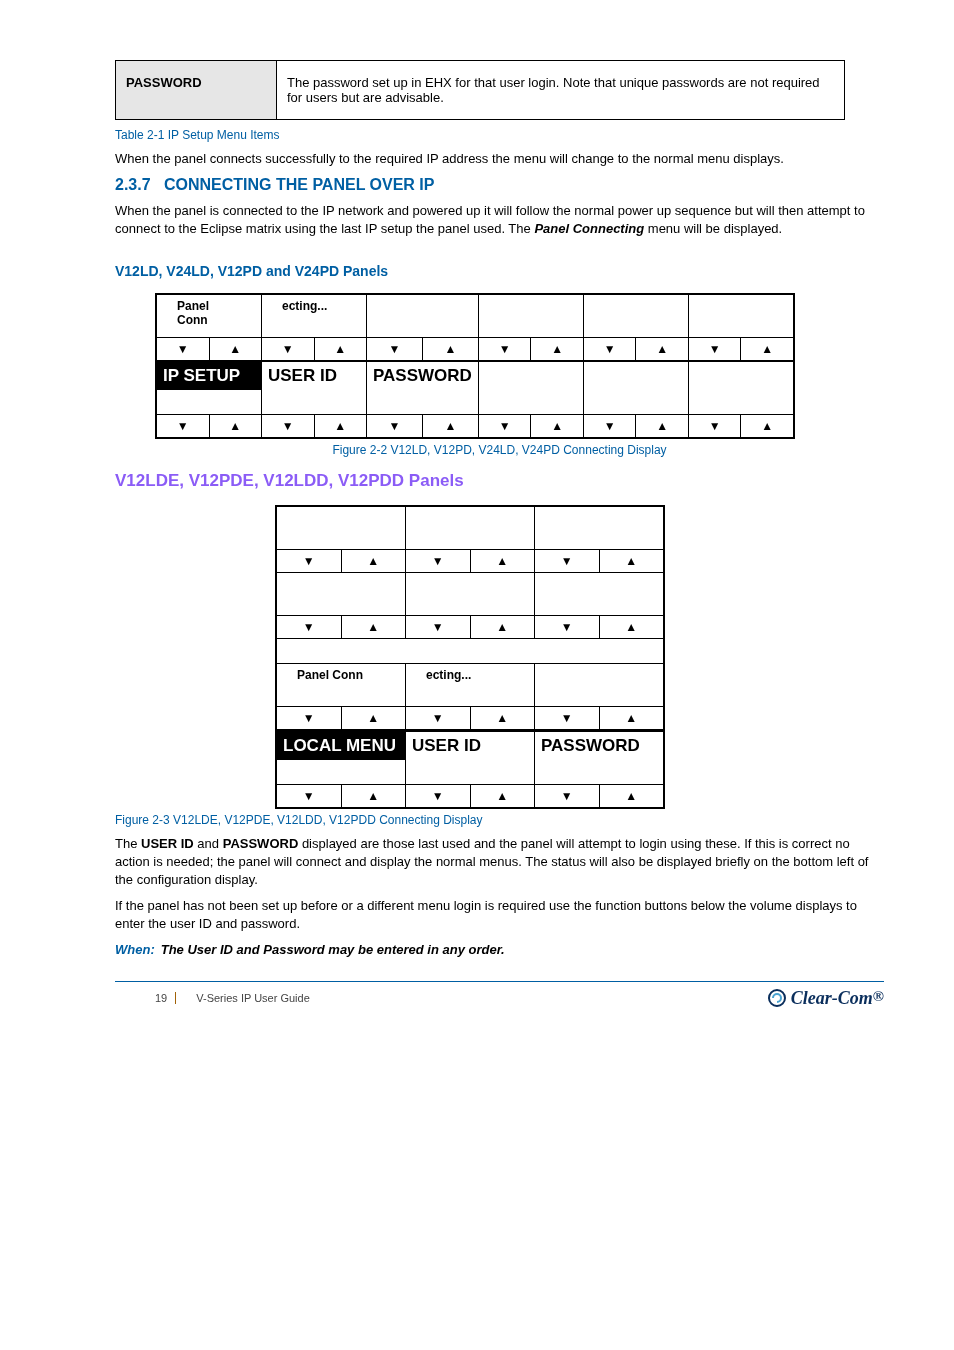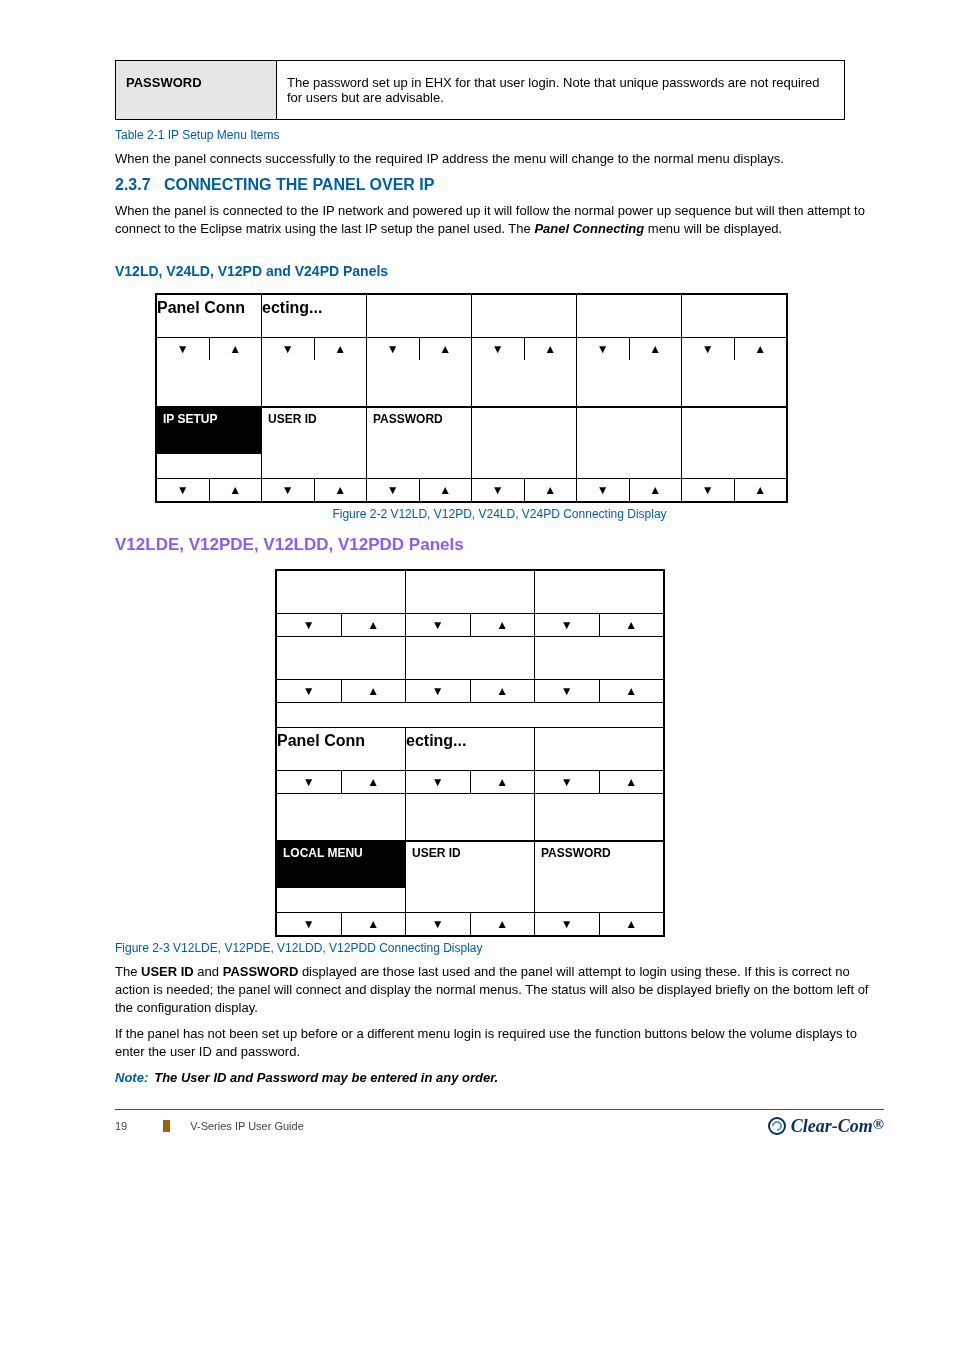--- a/index.html
+++ b/index.html
@@ -85,47 +85,46 @@
     border-collapse: collapse;
   }
   table.panel td.col {
     border: 1px solid #000;
     padding: 0;
     vertical-align: top;
     width: 104px;
   }
   td.col .screen {
     height: 42px;
-    padding: 4px 0;
-    font-size: 16px;
+    padding: 4px 20px;
+    font-size: 12px;
     font-weight: bold;
     box-sizing: border-box;
   }
   td.col .arrowrow {
     border-top: 1px solid #000;
     display: flex;
     height: 22px;
   }
   td.col .arrowrow div {
     flex: 1;
     text-align: center;
     line-height: 22px;
     font-size: 12px;
   }
   td.col .arrowrow div:first-child {
     border-right: 1px solid #000;
   }
   td.col .subhead {
     border-top: 2px solid #000;
-    height: 48px;
-    font-size: 12px;
+    height: 30px;
+    font-size: 17px;
     font-weight: bold;
     padding: 4px 6px;
     box-sizing: border-box;
-    margin-top: 46px;
   }
   td.col .subhead.selected {
     background: #000;
     color: #fff;
   }
   td.col .subblank {
     height: 24px;
   }
   tr.spacer-row td {
     border: 1px solid #000;
@@ -143,23 +142,24 @@
     justify-content: space-between;
     align-items: center;
     font-size: 11px;
     color: #444;
   }
   .footer .left {
     display: flex;
     align-items: center;
   }
   .footer .pagenum {
-    padding-right: 36px;
-    border-right: 7px solid #a16207;
+    padding-right: 8px;
+    border-right: 1px solid #a16207;
     margin-right: 20px;
+    margin-left: 40px;
   }
   .clearcom {
     font-family: Georgia, serif;
     font-style: italic;
     font-weight: bold;
     font-size: 18px;
     color: #0a2e5c;
     display: inline-flex;
     align-items: flex-start;
   }
@@ -391,21 +391,21 @@
   </div>
   <div class="caption" style="">Figure 2-3 V12LDE, V12PDE, V12LDD, V12PDD Connecting Display</div>
 
   <p>
     <span>The </span><span class="bold">USER ID</span><span> and </span><span class="bold">PASSWORD</span><span> displayed are those last used and the panel will attempt to login using these. If this is correct no action is needed; the panel will connect and display the normal menus. The status will also be displayed briefly on the bottom left of the configuration display.</span>
   </p>
 
   <p>If the panel has not been set up before or a different menu login is required use the function buttons below the volume displays to enter the user ID and password.</p>
 
   <div class="note-row">
-    <span class="italic" style="color:#005fa3">Note:</span>
+    <span class="italic" style="color:#005fa3">When:</span>
     <span class="italic">The User ID and Password may be entered in any order.</span>
   </div>
 
   <hr class="footer-line">
   <div class="footer">
     <div class="left">
       <span class="pagenum">19</span>
       <span>V-Series IP User Guide</span>
     </div>
     <span class="clearcom">

